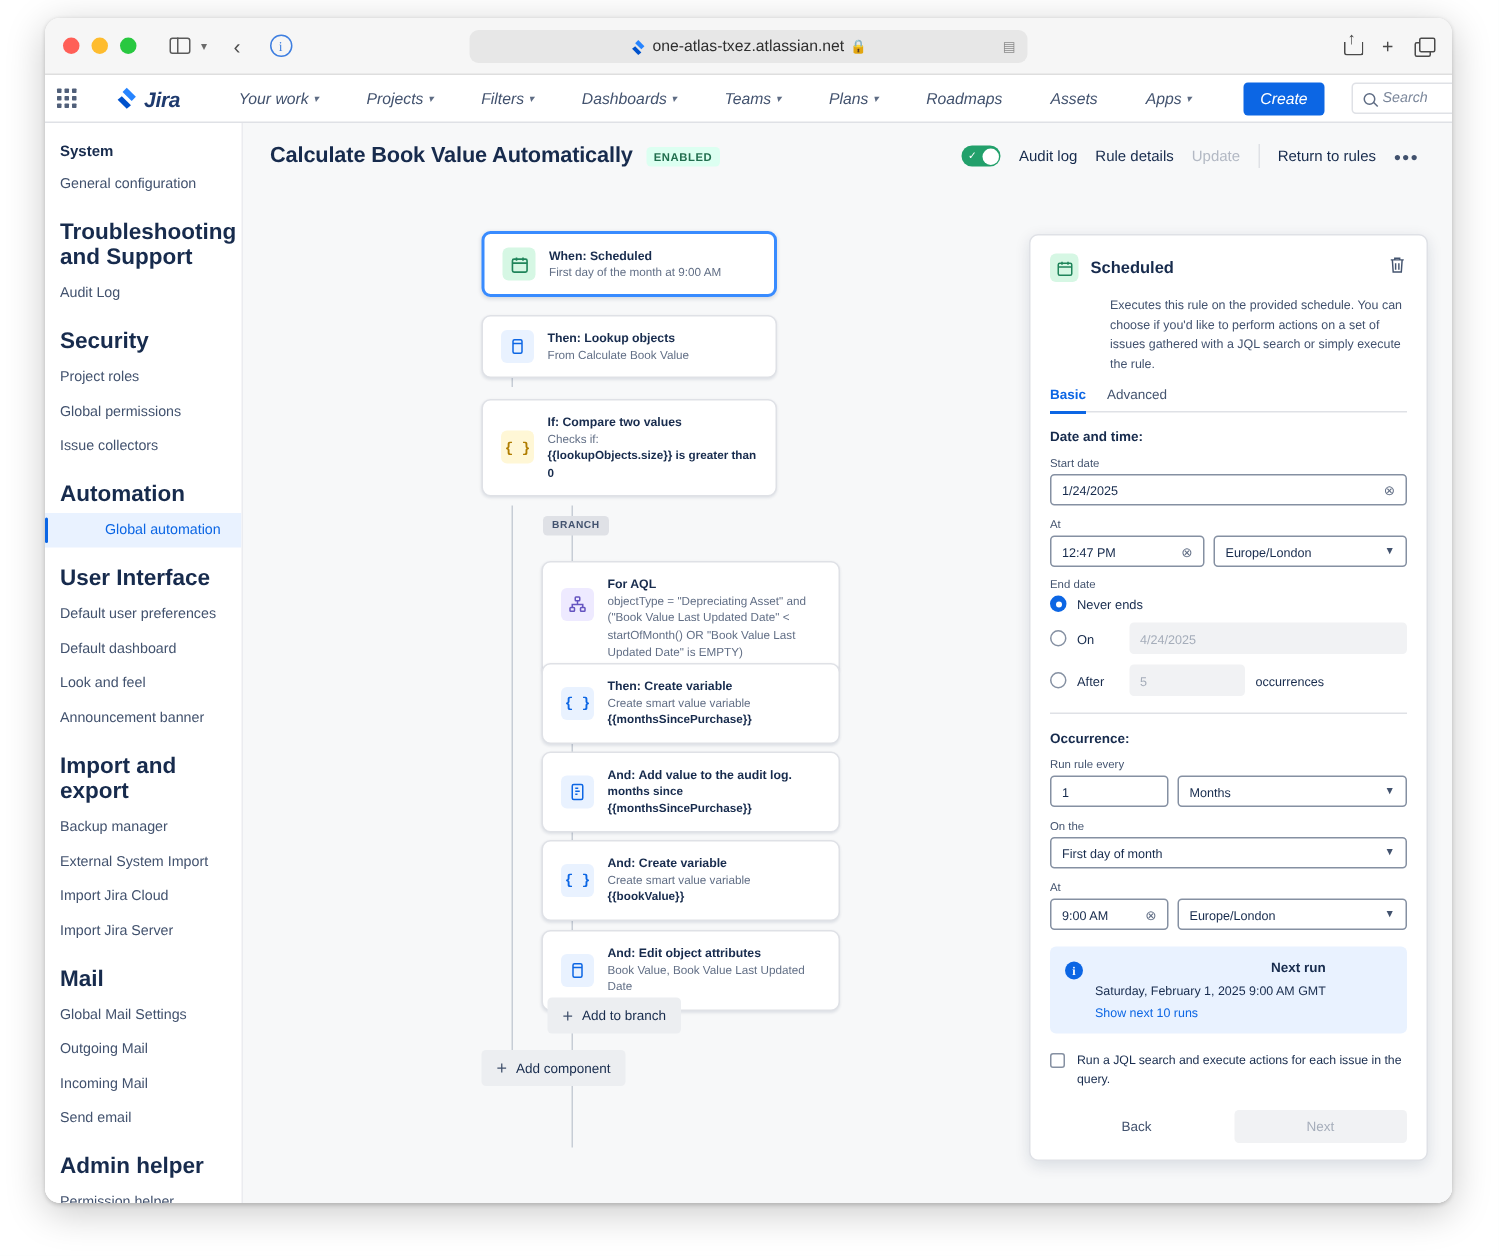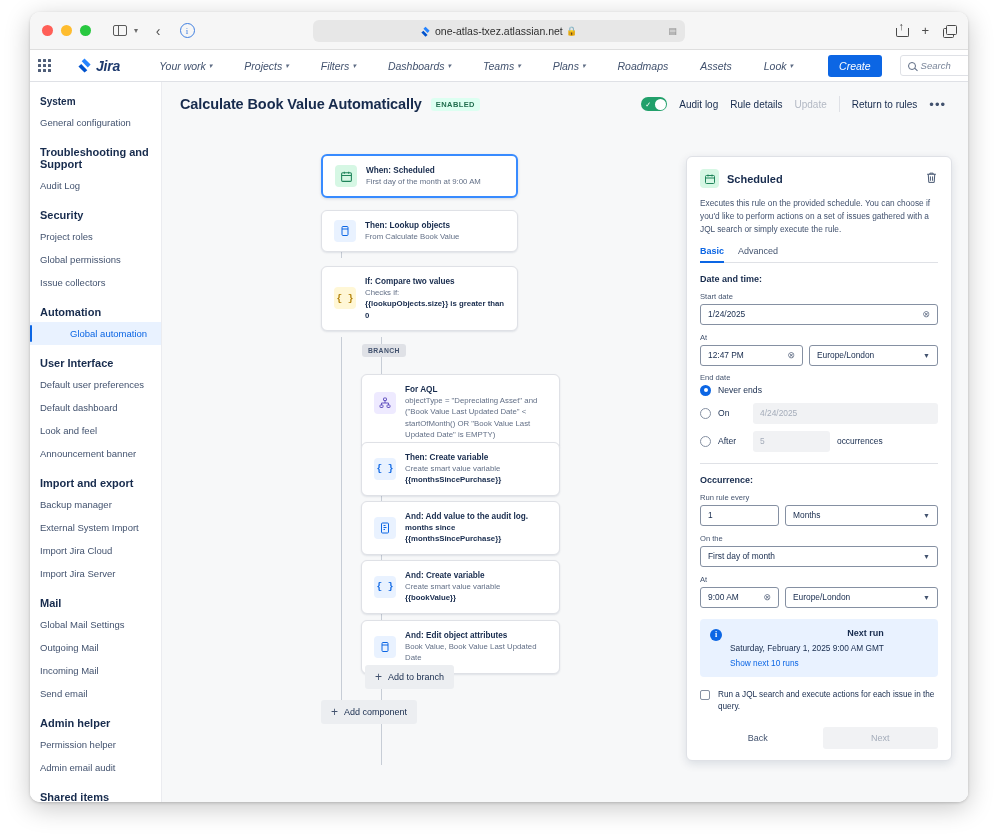--- a/index.html
+++ b/index.html
@@ -135,21 +135,21 @@
   
   #body { display: flex; height: calc(790px - 38px - 32px); background: #fff; }
 
   
   #leftnav {
     width: 132px; flex: none; background: #ffffff;
     border-right: 1px solid #ebecf0;
     padding: 10px 0 0 0; overflow: hidden;
   }
   .nav-head {
-    font-size: 11px; font-weight: 700; color: #172b4d;
+    font-size: 15px; font-weight: 700; color: #172b4d;
     padding: 4px 10px 4px 10px; margin-top: 8px;
   }
   .nav-head.first { margin-top: 0; font-size: 10px; }
   .nav-link {
     font-size: 9.5px; color: #42526e; padding: 6px 10px; cursor: pointer;
     white-space: nowrap; position: relative;
   }
   .nav-link.active { background: #e9f2ff; color: #0c66e4; font-weight: 400; padding-left: 40px; }
   .nav-link.active:before {
     content: ""; position: absolute; left: 0; top: 3px; bottom: 3px; width: 2px; background: #0c66e4; border-radius: 1px;
@@ -218,21 +218,21 @@
   #right-panel {
     position: absolute; right: 16px; top: 44px;
     width: 266px; background: #fff;
     border: 1px solid #dfe1e6; border-radius: 6px;
     box-shadow: 0 3px 10px rgba(9,30,66,.12);
     padding: 12px 13px 11px 13px;
   }
   .panel-head { display: flex; align-items: center; gap: 8px; }
   .panel-head-title { font-size: 11px; font-weight: 700; color: #172b4d; }
   .trash { margin-left: auto; cursor: pointer; }
-  .panel-desc { font-size: 8.3px; color: #42526e; line-height: 1.55; margin-top: 9px; }
+  .panel-desc { font-size: 8.3px; color: #42526e; line-height: 1.55; margin-top: 9px; margin-left: 40px; }
   .panel-tabs { display: flex; gap: 14px; margin-top: 10px; border-bottom: 1.5px solid #dfe1e6; }
   .ptab { font-size: 9px; color: #44546f; padding-bottom: 6px; cursor: pointer; position: relative; }
   .ptab.active { color: #0c66e4; font-weight: 600; }
   .ptab.active:after { content: ""; position: absolute; left: 0; right: 0; bottom: -1.5px; height: 1.8px; background: #0c66e4; }
   .sec-title { font-size: 9px; font-weight: 700; color: #172b4d; margin-top: 11px; }
   .fld-label { font-size: 7.6px; color: #44546f; margin-top: 8px; margin-bottom: 3px; }
   .input {
     height: 21px; border: 1px solid #8590a2; border-radius: 3px;
     background: #fff; display: flex; align-items: center; padding: 0 7px;
     font-size: 8.4px; color: #172b4d; cursor: text;
@@ -353,21 +353,21 @@
       <span>Plans</span>
         <span class="caret">▾</span>
     </div>
     <div class="nav-item">
       <span>Roadmaps</span>
     </div>
     <div class="nav-item">
       <span>Assets</span>
     </div>
     <div class="nav-item">
-      <span>Look</span>
+      <span>Apps</span>
         <span class="caret">▾</span>
     </div>
     <div class="create-btn">Create</div>
 
     <div class="topnav-right">
       <div id="search-box">
         <span class="mag"></span>
         <span>Search</span>
       </div>
       <div class="icon-btn">

